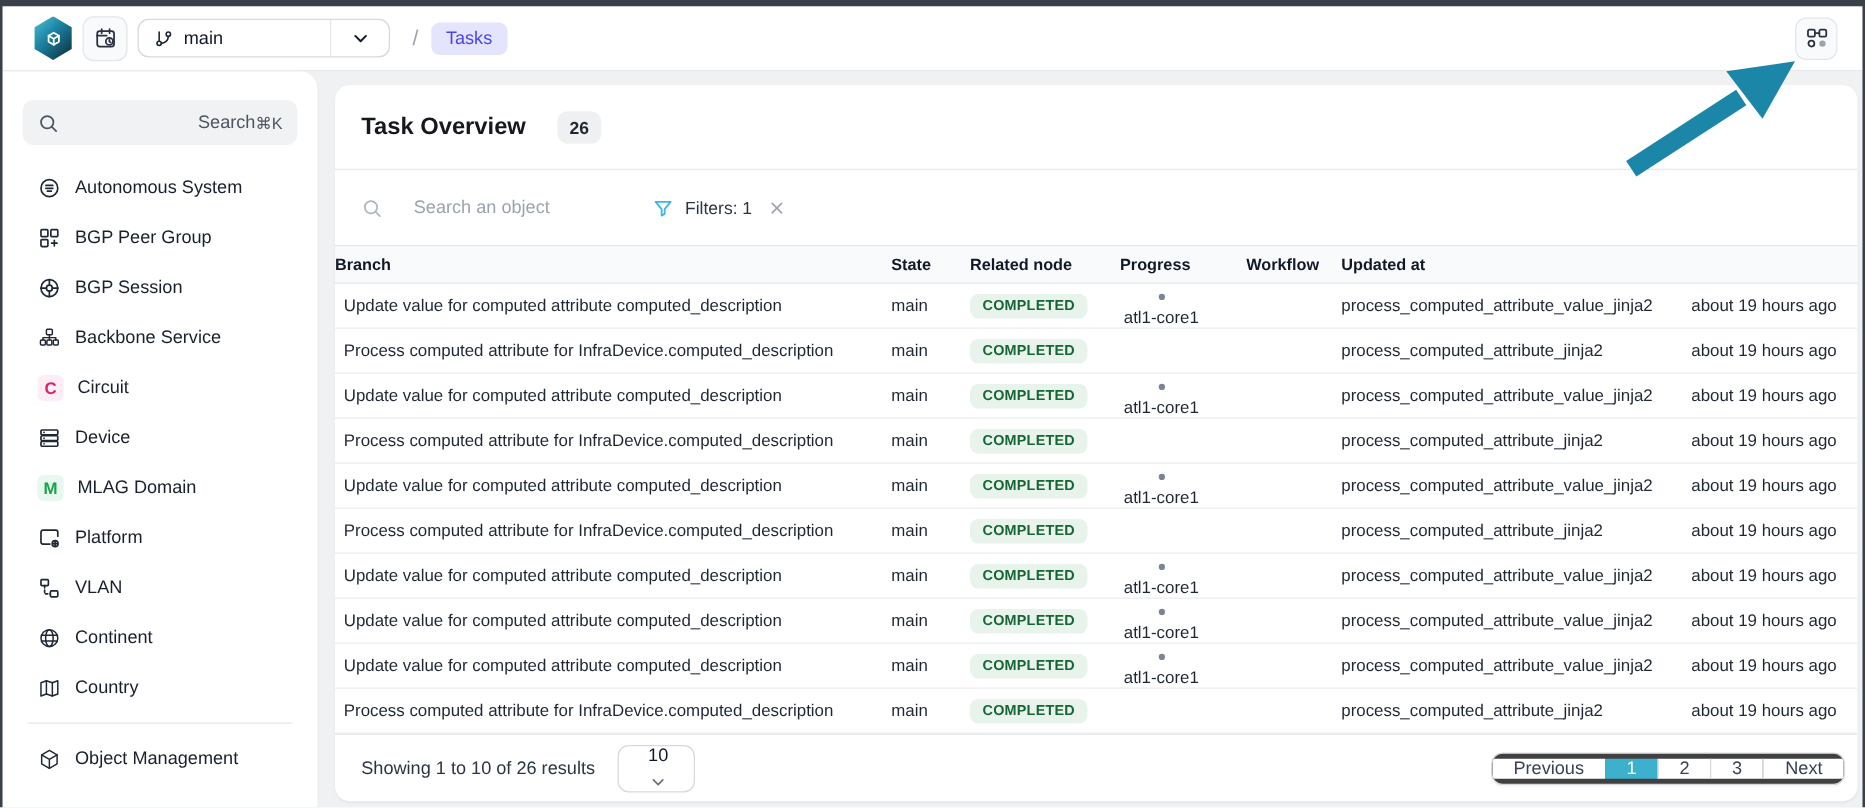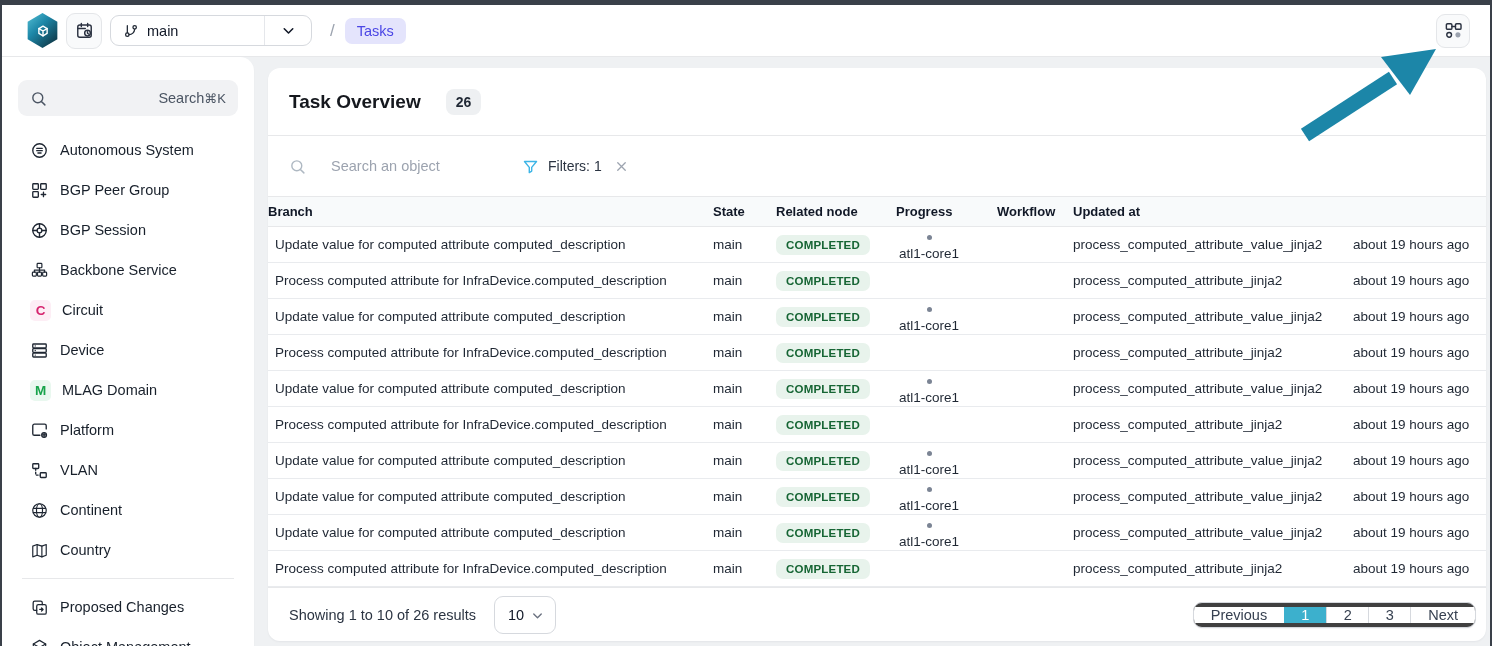--- a/index.html
+++ b/index.html
@@ -124,21 +124,21 @@
   .rel-node { display:inline-flex; align-items:center; gap:6px; margin-left:3px;flex-direction:column; }
   .rel-dot { width:5px; height:5px; border-radius:50%; background:#7b8494; display:inline-block; }
 
   .card-footer {
     margin-top:auto; flex:0 0 auto; height:55px; border-top:1px solid #e7e8ea;
     display:flex; align-items:center; padding:0 10px 0 21px;
   }
   .results-summary { font-size:14.5px; color:#2b3442; }
   .page-size-select {
     margin-left:18px; height:38px; width:62px; border:1px solid #d6d9de; border-radius:9px;
-    display:flex; align-items:center; padding:0 10px 0 13px; cursor:pointer; background:#fff;
+    display:flex; align-items:center; padding:0 10px 0 13px; cursor:pointer; background:#fff;flex-direction:column;
   }
   .page-size-select .val { font-size:14.5px; color:#111827; flex:1; }
   .page-size-select .icn { width:15px; height:15px; color:#6b7280; }
   .foot-spacer { flex:1; }
   .pagination {
     display:flex; height:26px; border:1px solid #d6d9de; border-radius:9px;
     overflow:hidden; background:#404040; box-shadow:0 1px 1px rgba(16,24,40,.04);align-items:center;
   }
   .pg-btn {
     border:none; background:#fff; font-family:inherit; font-size:14.5px; color:#374151;
@@ -325,30 +325,20 @@
             <path d="M9 4.5V18M15 6.5V20"></path>
           </svg>
         </span>
     <span class="side-label">Country</span>
   </div>
     </nav>
   <div class="side-divider"></div>
   <nav class="side-nav" style="margin-top:8px">
       <div class="side-item">
     <span class="icn">
-          <svg viewBox="0 0 24 24" fill="none" stroke="currentColor" stroke-width="1.6" stroke-linecap="round" stroke-linejoin="round">
-            <rect x="8.5" y="8.5" width="12" height="12" rx="2"></rect>
-            <path d="M15.5 8.5V6a2 2 0 0 0-2-2H6a2 2 0 0 0-2 2v7.5a2 2 0 0 0 2 2h2.5"></path>
-            <path d="M12.3 14.5h4M14.6 12.6l1.9 1.9-1.9 1.9"></path>
-          </svg>
-        </span>
-    <span class="side-label">Proposed Changes</span>
-  </div>
-      <div class="side-item">
-    <span class="icn">
           <svg viewBox="0 0 24 24" fill="none" stroke="currentColor" stroke-width="1.5" stroke-linecap="round" stroke-linejoin="round">
             <path d="M12 3l7.8 4.5v9L12 21l-7.8-4.5v-9L12 3z"></path>
             <path d="M12 12l7.8-4.5M12 12 4.2 7.5M12 12v9"></path>
           </svg>
         </span>
     <span class="side-label">Object Management</span>
   </div>
     </nav>
 </aside>
 

